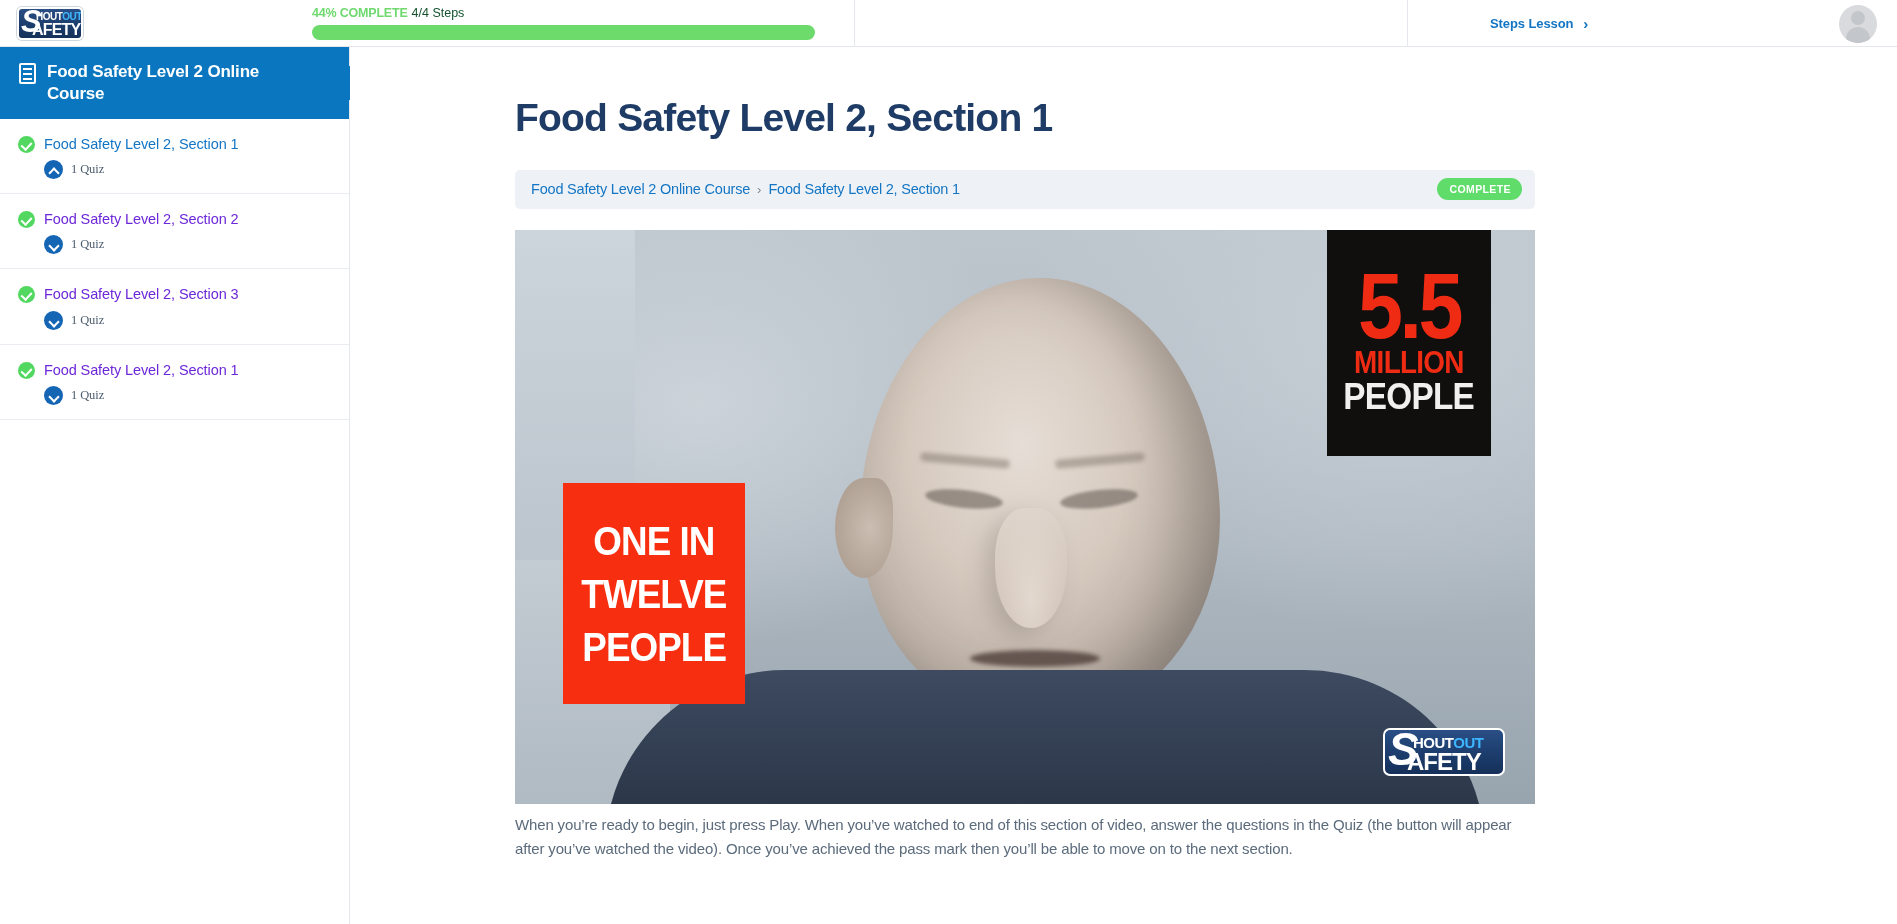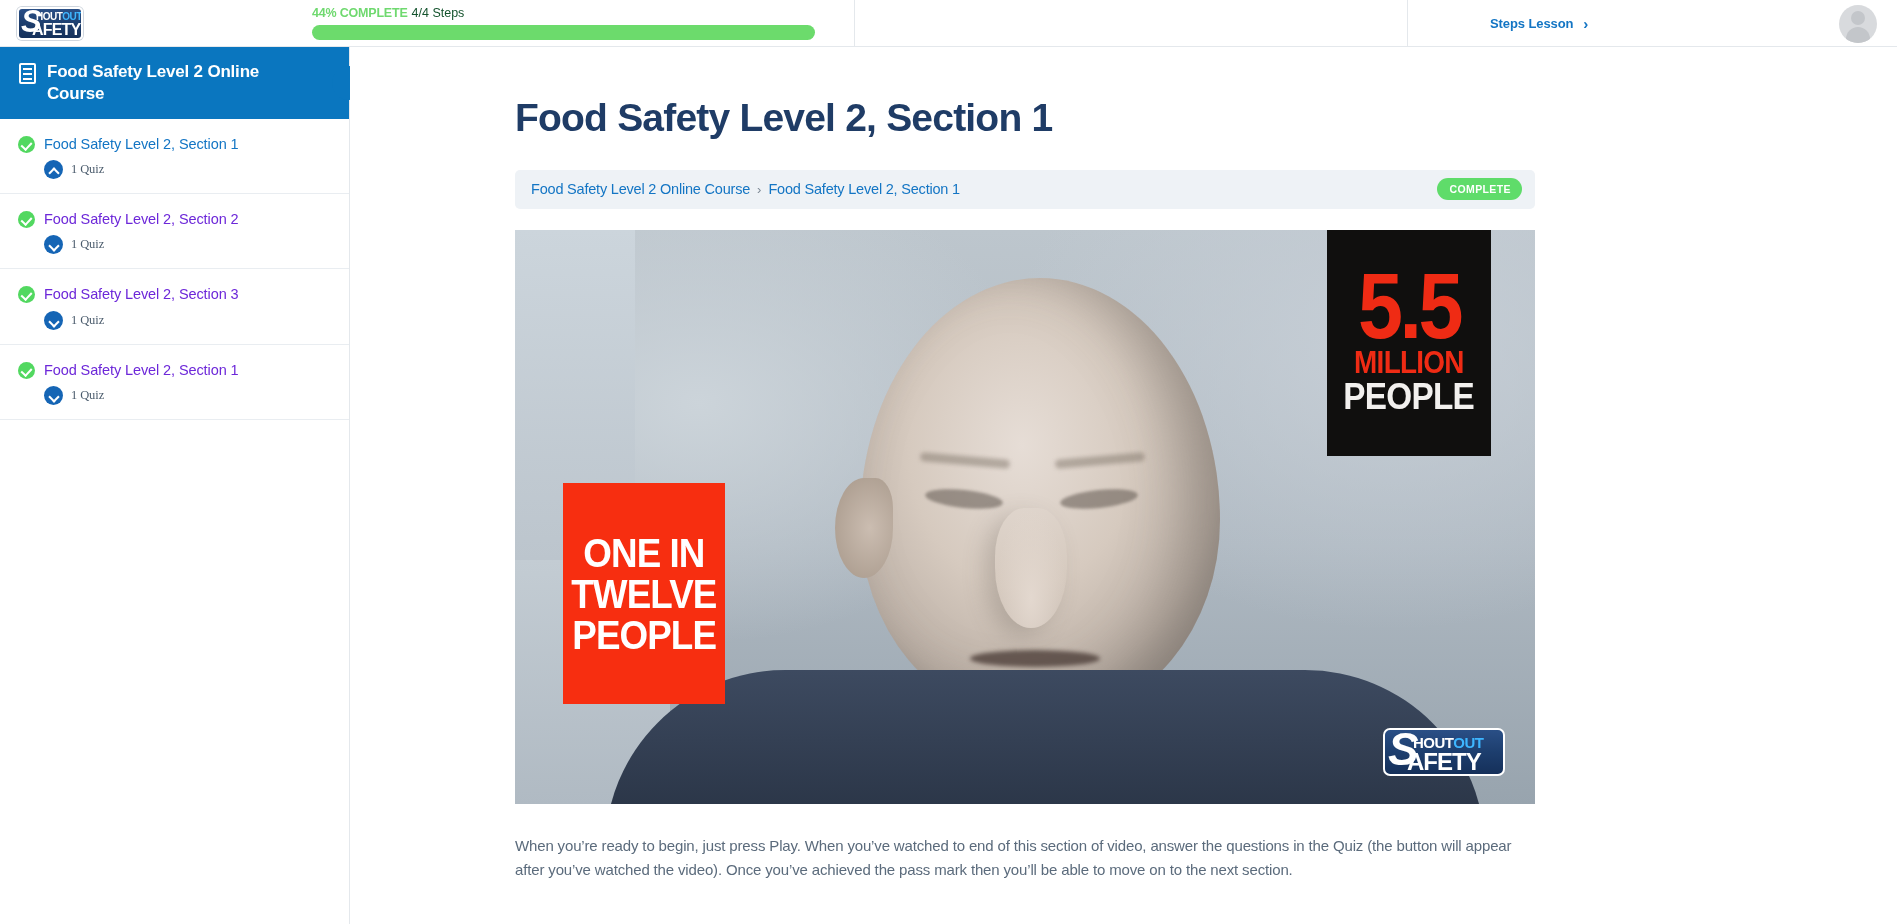--- a/index.html
+++ b/index.html
@@ -299,24 +299,24 @@
     background: linear-gradient(180deg,#3d4a60 0%, #2b3648 70%, #222b3a 100%);
   }
   .fig-collar {
     position: absolute; left: 150px; top: 450px; width: 190px; height: 90px;
     background: #9e2b26; border-radius: 50% 50% 10% 10%;
     box-shadow: inset 0 -10px 20px rgba(0,0,0,0.4);
   }
 
   .overlay-red {
     position: absolute; left: 48px; top: 253px;
-    width: 162px; height: 221px;
+    width: 182px; height: 221px;
     background: #f72e10;
     display: flex; flex-direction: column; align-items: center; justify-content: center;
-    gap: 2px; padding-top: 2px;
+    gap: 14px; padding-top: 2px;
   }
   .overlay-red .ln {
     color: #ffffff; font-weight: bold; font-size: 40px;
     line-height: 0.98; letter-spacing: -1px;
     font-family: "Liberation Sans Narrow", "Liberation Sans", sans-serif;
     transform: scaleX(0.92); white-space: nowrap;
   }
   .overlay-black {
     position: absolute; right: 44px; top: 0;
     width: 164px; height: 226px;
@@ -353,21 +353,21 @@
     position: absolute; left: 28px; top: 5px;
     font-size: 15px; font-weight: bold; color: #ffffff; letter-spacing: -0.5px; line-height: 1;
   }
   .overlay-logo .l1 .out { color: #3eb6ff; }
   .overlay-logo .l2 {
     position: absolute; left: 22px; top: 20px;
     font-size: 24px; font-weight: bold; color: #ffffff; letter-spacing: -1px; line-height: 1;
   }
 
   .body-text {
-    margin-top: 30px; width: 1020px;
+    margin-top: 9px; width: 1020px;
     font-size: 15px; line-height: 1.58; color: #5b6b7c; letter-spacing: -0.15px;
   }
 </style>
 </head>
 <body>
 
 <div class="topbar">
 
   <div class="topbar-logo-cell">
     <span class="sos-logo">

